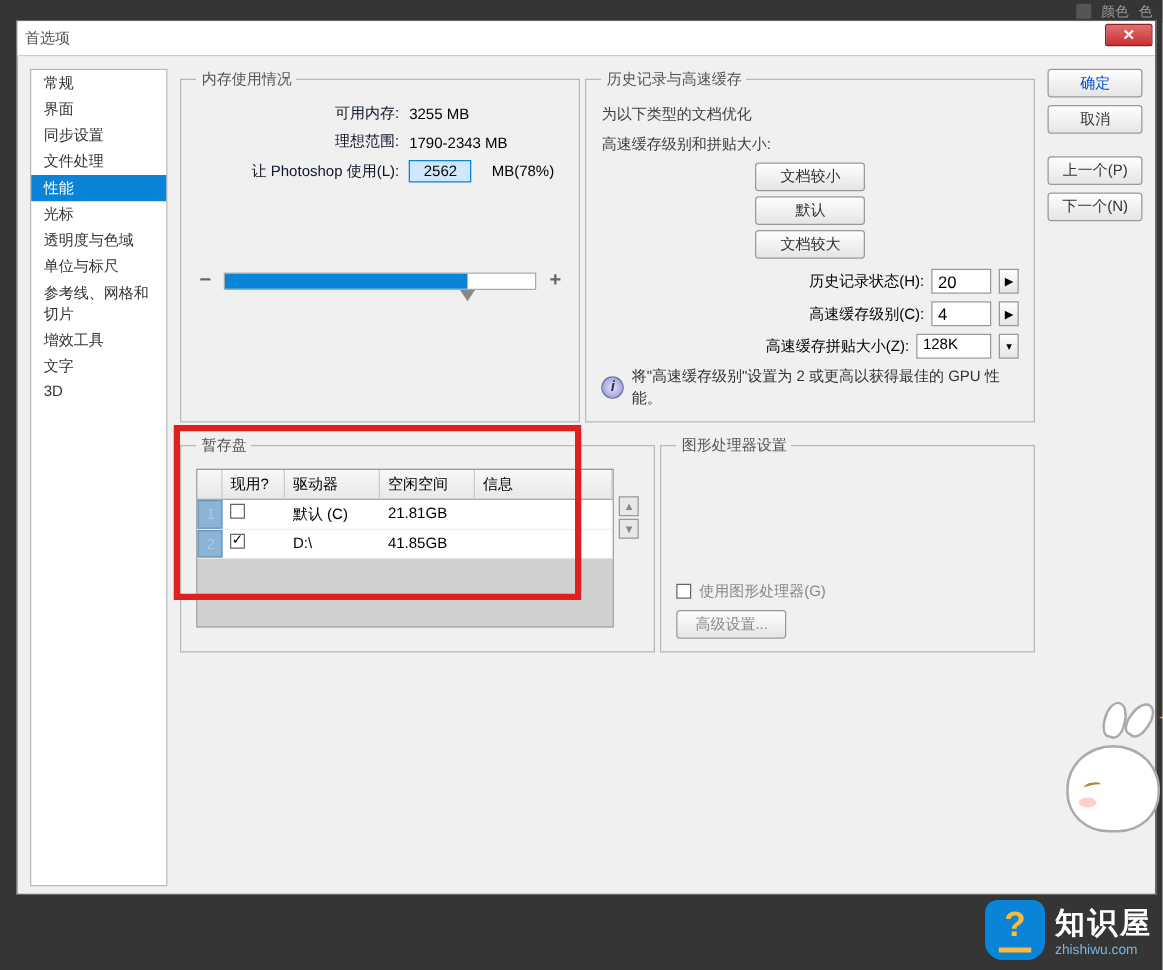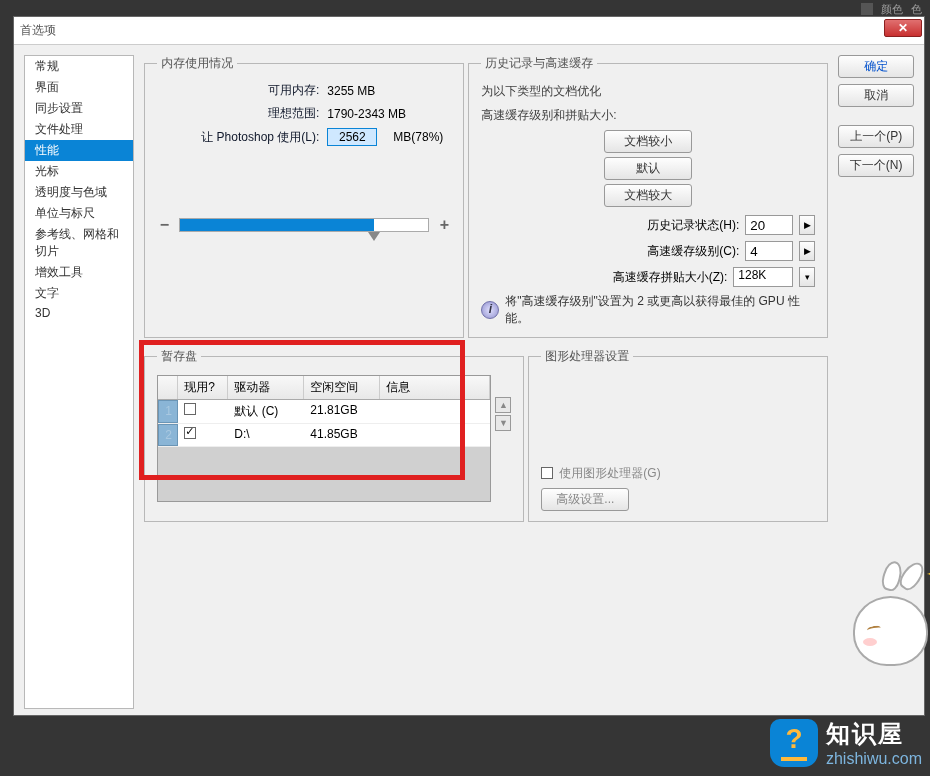--- a/index.html
+++ b/index.html
@@ -84,21 +84,21 @@
 .bunny-ear.l { left: 35px; transform: rotate(15deg); }
 .bunny-ear.r { left: 55px; transform: rotate(35deg); }
 .sparkle { position: absolute; color: #ffcc33; font-size: 14px; right: 0; top: 0; }
 
 .logo-badge { position: absolute; right: 8px; bottom: 8px; display: flex; align-items: center; gap: 8px; }
 .logo-icon { width: 48px; height: 48px; background: #0a84d6; border-radius: 10px 10px 14px 14px; position: relative; display:flex; align-items:center; justify-content:center; }
 .logo-icon::before { content: '?'; position: absolute; color: #ffb93b; font-size: 28px; font-weight: bold; top: 4px; }
 .logo-icon::after { content: ''; position: absolute; bottom: 6px; width: 26px; height: 4px; background: #ffb93b; }
 .logo-text { color: #fff; }
 .logo-text .cn { font-size: 24px; font-weight: bold; letter-spacing: 2px; }
-.logo-text .en { font-size: 16px; color: #7db5de; }
+.logo-text .en { font-size: 11px; color: #7db5de; }
 </style>
 </head>
 <body>
 
 <div class="topbar">
   <span class="icon-box"></span>
   <span>颜色</span>
   <span>色</span>
 </div>
 

